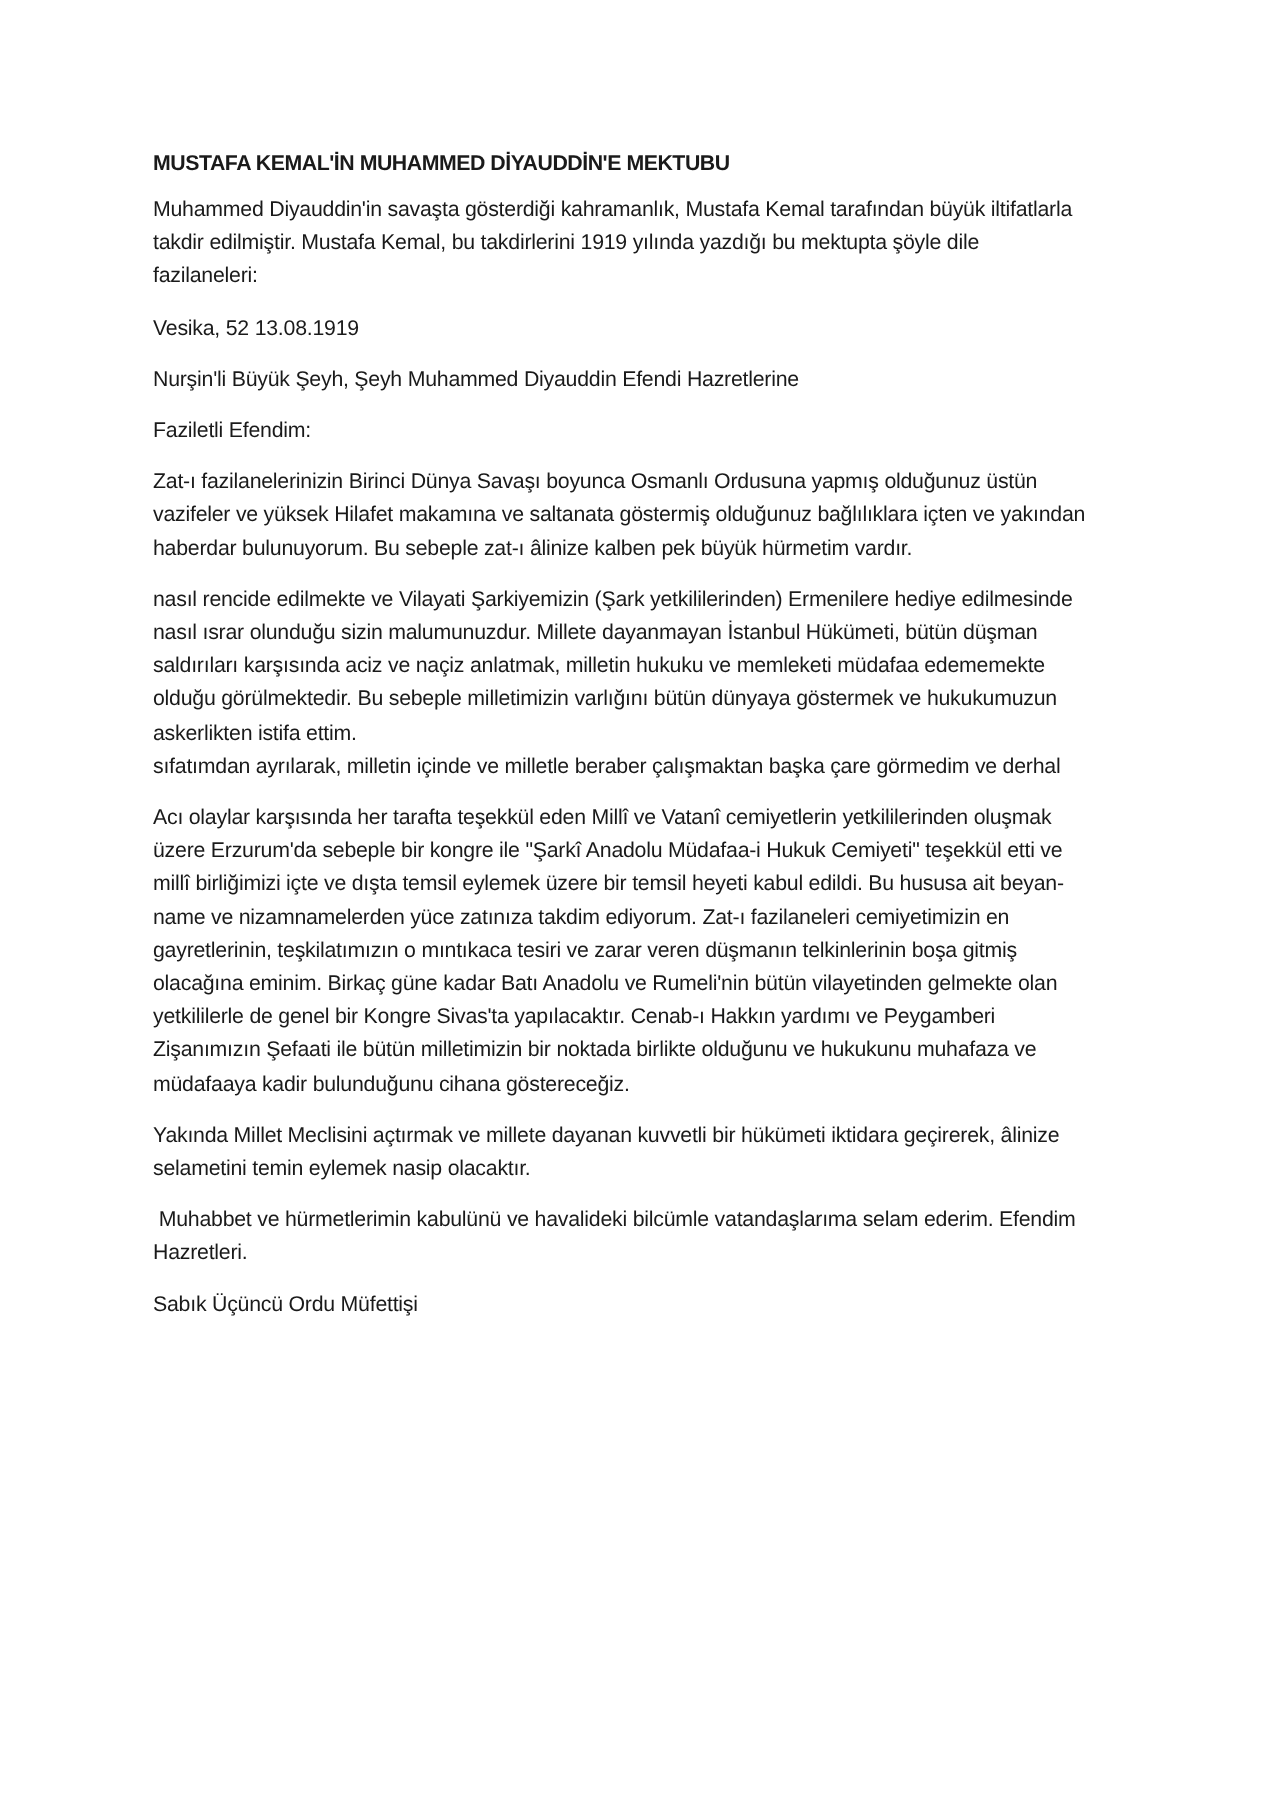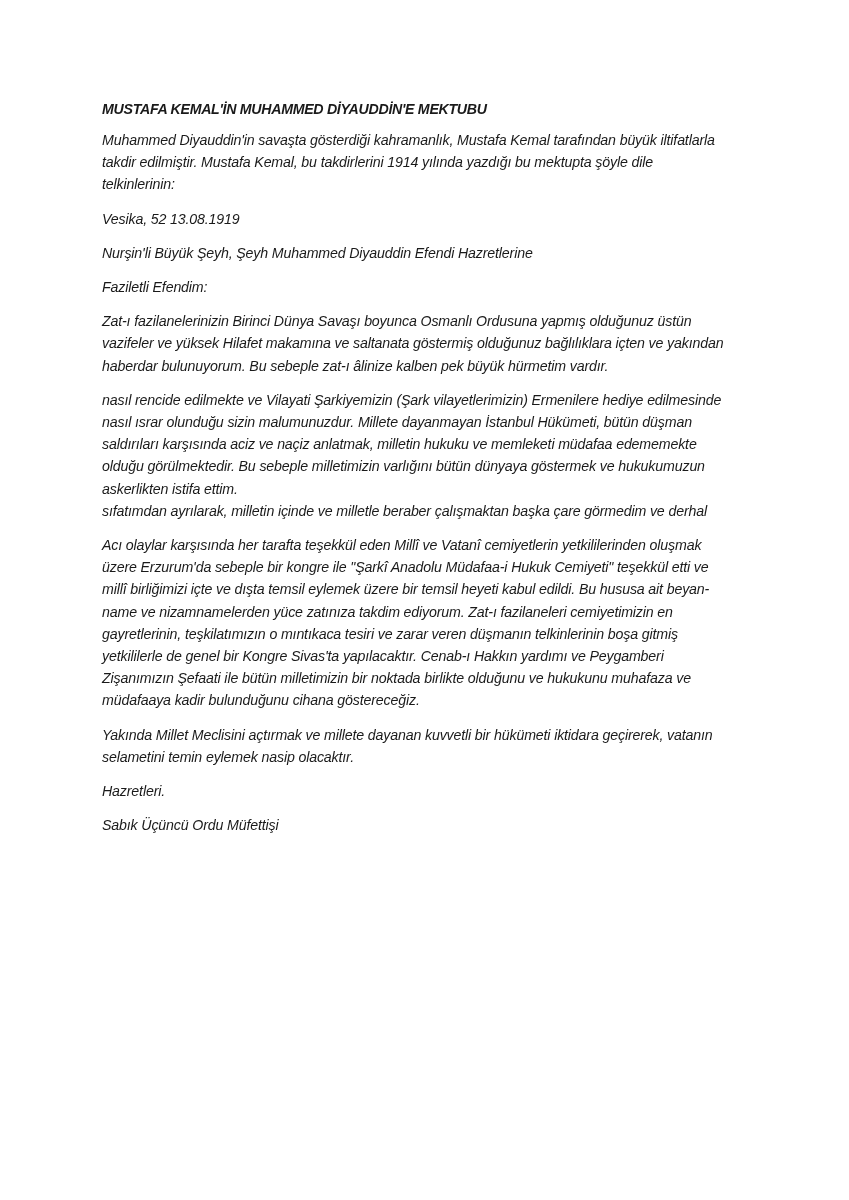--- a/index.html
+++ b/index.html
@@ -1,35 +1,35 @@
 <!DOCTYPE html>
 <html><head>
 <meta charset="utf-8">
 <style>
   html, body { margin: 0; padding: 0; background: #ffffff; }
   body { width: 849px; height: 1200px; position: relative; overflow: hidden; }
   .page {
     position: absolute; left: 102px; top: 98px; width: 700px;
     font-family: "Liberation Sans", "DejaVu Sans", sans-serif;
-    font-size: 14.2px; color: #1a1a1a; letter-spacing: -0.15px; font-style: italic;
+    font-size: 14.2px; color: #1a1a1a; letter-spacing: -0.15px;
   }
   .title { font-weight: bold; font-size: 14.2px; line-height: 22px; margin: 0 0 9px 0; letter-spacing: -0.3px; }
   .para { margin: 0 0 12px 0; line-height: 22.2px; }
   .line { display: block; white-space: nowrap; }
 </style>
 </head>
 <body>
 
 <div class="page">
   <div class="title">MUSTAFA KEMAL'İN MUHAMMED DİYAUDDİN'E MEKTUBU</div>
 
   <div class="para">
     <span class="line">Muhammed Diyauddin'in savaşta gösterdiği kahramanlık, Mustafa Kemal tarafından büyük iltifatlarla</span>
-    <span class="line">takdir edilmiştir. Mustafa Kemal, bu takdirlerini 1914 yılında yazdığı bu mektupta şöyle dile</span>
-    <span class="line">telkinlerinin:</span>
+    <span class="line">takdir edilmiştir. Mustafa Kemal, bu takdirlerini 1919 yılında yazdığı bu mektupta şöyle dile</span>
+    <span class="line">fazilaneleri:</span>
   </div>
 
   <div class="para">
     <span class="line">Vesika, 52 13.08.1919</span>
   </div>
 
   <div class="para">
     <span class="line">Nurşin'li Büyük Şeyh, Şeyh Muhammed Diyauddin Efendi Hazretlerine</span>
   </div>
 
@@ -37,45 +37,47 @@
     <span class="line">Faziletli Efendim:</span>
   </div>
 
   <div class="para">
     <span class="line">Zat-ı fazilanelerinizin Birinci Dünya Savaşı boyunca Osmanlı Ordusuna yapmış olduğunuz üstün</span>
     <span class="line">vazifeler ve yüksek Hilafet makamına ve saltanata göstermiş olduğunuz bağlılıklara içten ve yakından</span>
     <span class="line">haberdar bulunuyorum. Bu sebeple zat-ı âlinize kalben pek büyük hürmetim vardır.</span>
   </div>
 
   <div class="para">
-    <span class="line">nasıl rencide edilmekte ve Vilayati Şarkiyemizin (Şark vilayetlerimizin) Ermenilere hediye edilmesinde</span>
+    <span class="line">nasıl rencide edilmekte ve Vilayati Şarkiyemizin (Şark yetkililerinden) Ermenilere hediye edilmesinde</span>
     <span class="line">nasıl ısrar olunduğu sizin malumunuzdur. Millete dayanmayan İstanbul Hükümeti, bütün düşman</span>
     <span class="line">saldırıları karşısında aciz ve naçiz anlatmak, milletin hukuku ve memleketi müdafaa edememekte</span>
     <span class="line">olduğu görülmektedir. Bu sebeple milletimizin varlığını bütün dünyaya göstermek ve hukukumuzun</span>
     <span class="line">askerlikten istifa ettim.</span>
     <span class="line">sıfatımdan ayrılarak, milletin içinde ve milletle beraber çalışmaktan başka çare görmedim ve derhal</span>
   </div>
 
   <div class="para">
     <span class="line">Acı olaylar karşısında her tarafta teşekkül eden Millî ve Vatanî cemiyetlerin yetkililerinden oluşmak</span>
     <span class="line">üzere Erzurum'da sebeple bir kongre ile "Şarkî Anadolu Müdafaa-i Hukuk Cemiyeti" teşekkül etti ve</span>
     <span class="line">millî birliğimizi içte ve dışta temsil eylemek üzere bir temsil heyeti kabul edildi. Bu hususa ait beyan-</span>
     <span class="line">name ve nizamnamelerden yüce zatınıza takdim ediyorum. Zat-ı fazilaneleri cemiyetimizin en</span>
     <span class="line">gayretlerinin, teşkilatımızın o mıntıkaca tesiri ve zarar veren düşmanın telkinlerinin boşa gitmiş</span>
+    <span class="line">olacağına eminim. Birkaç güne kadar Batı Anadolu ve Rumeli'nin bütün vilayetinden gelmekte olan</span>
     <span class="line">yetkililerle de genel bir Kongre Sivas'ta yapılacaktır. Cenab-ı Hakkın yardımı ve Peygamberi</span>
     <span class="line">Zişanımızın Şefaati ile bütün milletimizin bir noktada birlikte olduğunu ve hukukunu muhafaza ve</span>
     <span class="line">müdafaaya kadir bulunduğunu cihana göstereceğiz.</span>
   </div>
 
   <div class="para">
-    <span class="line">Yakında Millet Meclisini açtırmak ve millete dayanan kuvvetli bir hükümeti iktidara geçirerek, vatanın</span>
+    <span class="line">Yakında Millet Meclisini açtırmak ve millete dayanan kuvvetli bir hükümeti iktidara geçirerek, âlinize</span>
     <span class="line">selametini temin eylemek nasip olacaktır.</span>
   </div>
 
   <div class="para">
+    <span class="line" style="white-space:pre;"> Muhabbet ve hürmetlerimin kabulünü ve havalideki bilcümle vatandaşlarıma selam ederim. Efendim</span>
     <span class="line">Hazretleri.</span>
   </div>
 
   <div class="para">
     <span class="line">Sabık Üçüncü Ordu Müfettişi</span>
   </div>
 
 </div>
 
 </body></html>

